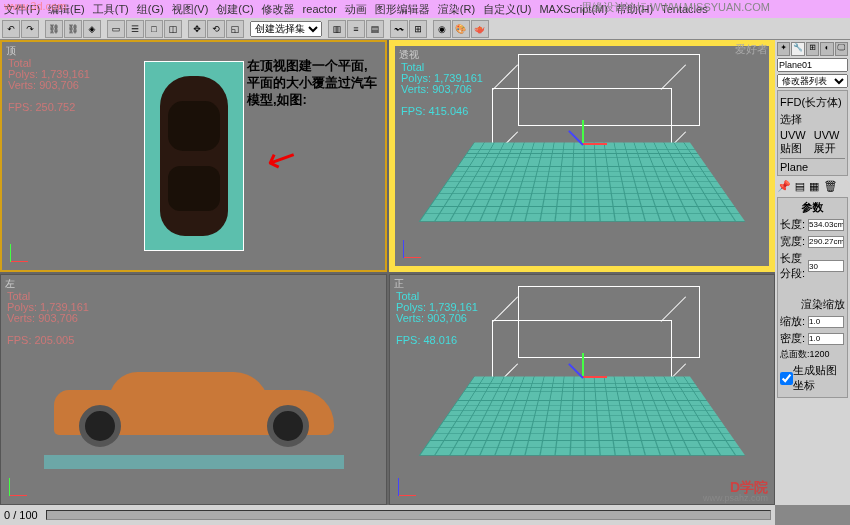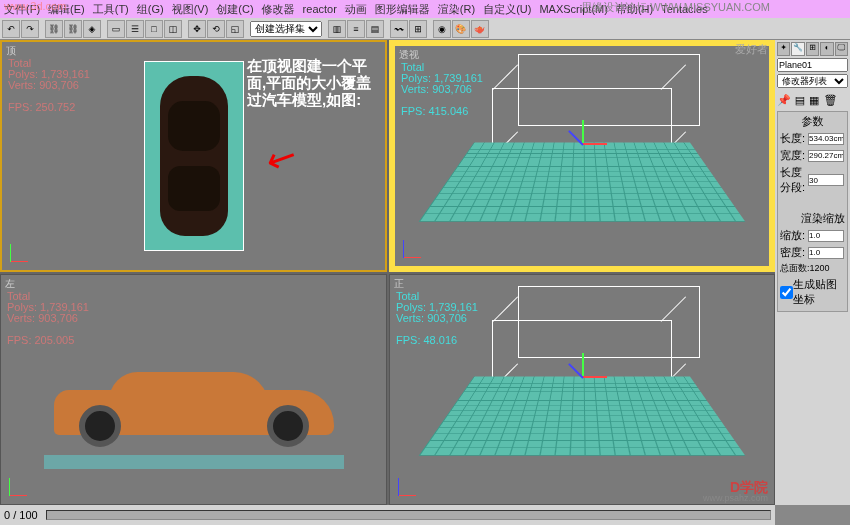--- a/index.html
+++ b/index.html
@@ -25,21 +25,21 @@
 .axis .z{position:absolute;bottom:0;left:0;width:1px;height:18px;background:#44f}
 .perspective-grid{position:absolute;left:50%;top:50%;transform:translate(-50%,-40%) perspective(400px) rotateX(65deg);width:260px;height:180px;background:repeating-linear-gradient(0deg,#3a9a8a 0,#3a9a8a 1px,transparent 1px,transparent 12px),repeating-linear-gradient(90deg,#3a9a8a 0,#3a9a8a 1px,transparent 1px,transparent 12px),#5cbfad}
 .gizmo{position:absolute;left:50%;top:45%;transform:translate(-50%,-50%)}
 .gizmo .ax{width:2px;height:25px;background:#4f4;position:absolute;bottom:0;left:0}
 .gizmo .ay{width:25px;height:2px;background:#f44;position:absolute;bottom:0;left:0}
 .gizmo .az{width:2px;height:20px;background:#44f;position:absolute;bottom:0;left:0;transform:rotate(-45deg);transform-origin:bottom}
 .plane-top{position:absolute;left:50%;top:50%;transform:translate(-50%,-50%);width:100px;height:190px;background:#5cbfad;border:1px solid #fff}
 .car-top{position:absolute;left:50%;top:50%;transform:translate(-50%,-50%);width:68px;height:160px;background:#2a1810;border-radius:30px 30px 25px 25px}
 .car-top::before{content:"";position:absolute;top:25px;left:8px;right:8px;height:50px;background:#1a1008;border-radius:15px}
 .car-top::after{content:"";position:absolute;bottom:25px;left:8px;right:8px;height:45px;background:#1a1008;border-radius:12px}
-.annotation{position:absolute;top:15px;left:245px;color:#ffffff;font-size:15px;line-height:17px;font-weight:bold;width:130px}
+.annotation{position:absolute;top:15px;left:245px;color:#000000;font-size:13px;line-height:17px;font-weight:bold;width:130px}
 .arrow{position:absolute;top:95px;left:265px;font-size:36px;color:#e00;transform:rotate(25deg)}
 .car-side{position:absolute;left:50%;top:58%;transform:translate(-50%,-50%);width:280px;height:78px}
 .car-body{position:absolute;bottom:12px;width:100%;height:45px;background:#c97838;border-radius:15px 35px 8px 5px}
 .car-cabin{position:absolute;bottom:40px;left:55px;width:160px;height:35px;background:#c97838;border-radius:45px 55px 0 0}
 .wheel{position:absolute;bottom:0;width:42px;height:42px;background:#222;border-radius:50%;border:6px solid #555}
 .wheel.w1{left:25px}.wheel.w2{right:25px}
 .car-plane{position:absolute;left:50%;bottom:35px;transform:translateX(-50%);width:300px;height:14px;background:#6bb;opacity:.7}
 .wirebox{position:absolute;left:50%;top:35%;transform:translate(-50%,-50%);width:180px;height:70px;border:1px solid #fff}
 .wirebox::before{content:"";position:absolute;top:-35px;left:25px;width:180px;height:70px;border:1px solid #fff}
 .wirebox .edge{position:absolute;width:35px;height:1px;background:#fff;transform:rotate(-45deg);transform-origin:left}
@@ -204,28 +204,38 @@
 <div class="right-panel">
   <div class="rp-tabs">
     <div class="rp-tab">✦</div>
     <div class="rp-tab" style="background:#eee">🔧</div>
     <div class="rp-tab">⊞</div>
     <div class="rp-tab">◐</div>
     <div class="rp-tab">🖵</div>
   </div>
   <input class="rp-drop" value="Plane01" style="">
   <select class="rp-drop"><option>修改器列表</option></select>
+  <div class="rp-section">
+    <div class="rp-row">
+        <span>FFD(长方体)</span>
+      </div>
+    <div class="rp-row">
+        <span>选择</span>
+      </div>
+    <div class="rp-row"><span>UVW 贴图</span>&nbsp;<span>UVW 展开</span></div>
+    <div style="border-top:1px solid #888;margin-top:2px;padding-top:2px">Plane</div>
+  </div>
   <div class="slider-row">
     <div class="tbtn">📌</div>
     <div class="tbtn">▤</div>
     <div class="tbtn">▦</div>
     <div class="tbtn">🗑</div>
   </div>
   <div class="rp-section">
-    <div style="text-align:center;font-weight:normal">参数</div>
+    <div style="text-align:center;font-weight:bold">参数</div>
     <div class="rp-row">
         <label>长度:</label>
         <input class="rp-spinner" value="534.03cm" style="">
       </div>
     <div class="rp-row">
         <label>宽度:</label>
         <input class="rp-spinner" value="290.27cm" style="">
       </div>
     <div class="rp-row">
         <label>长度分段:</label>

